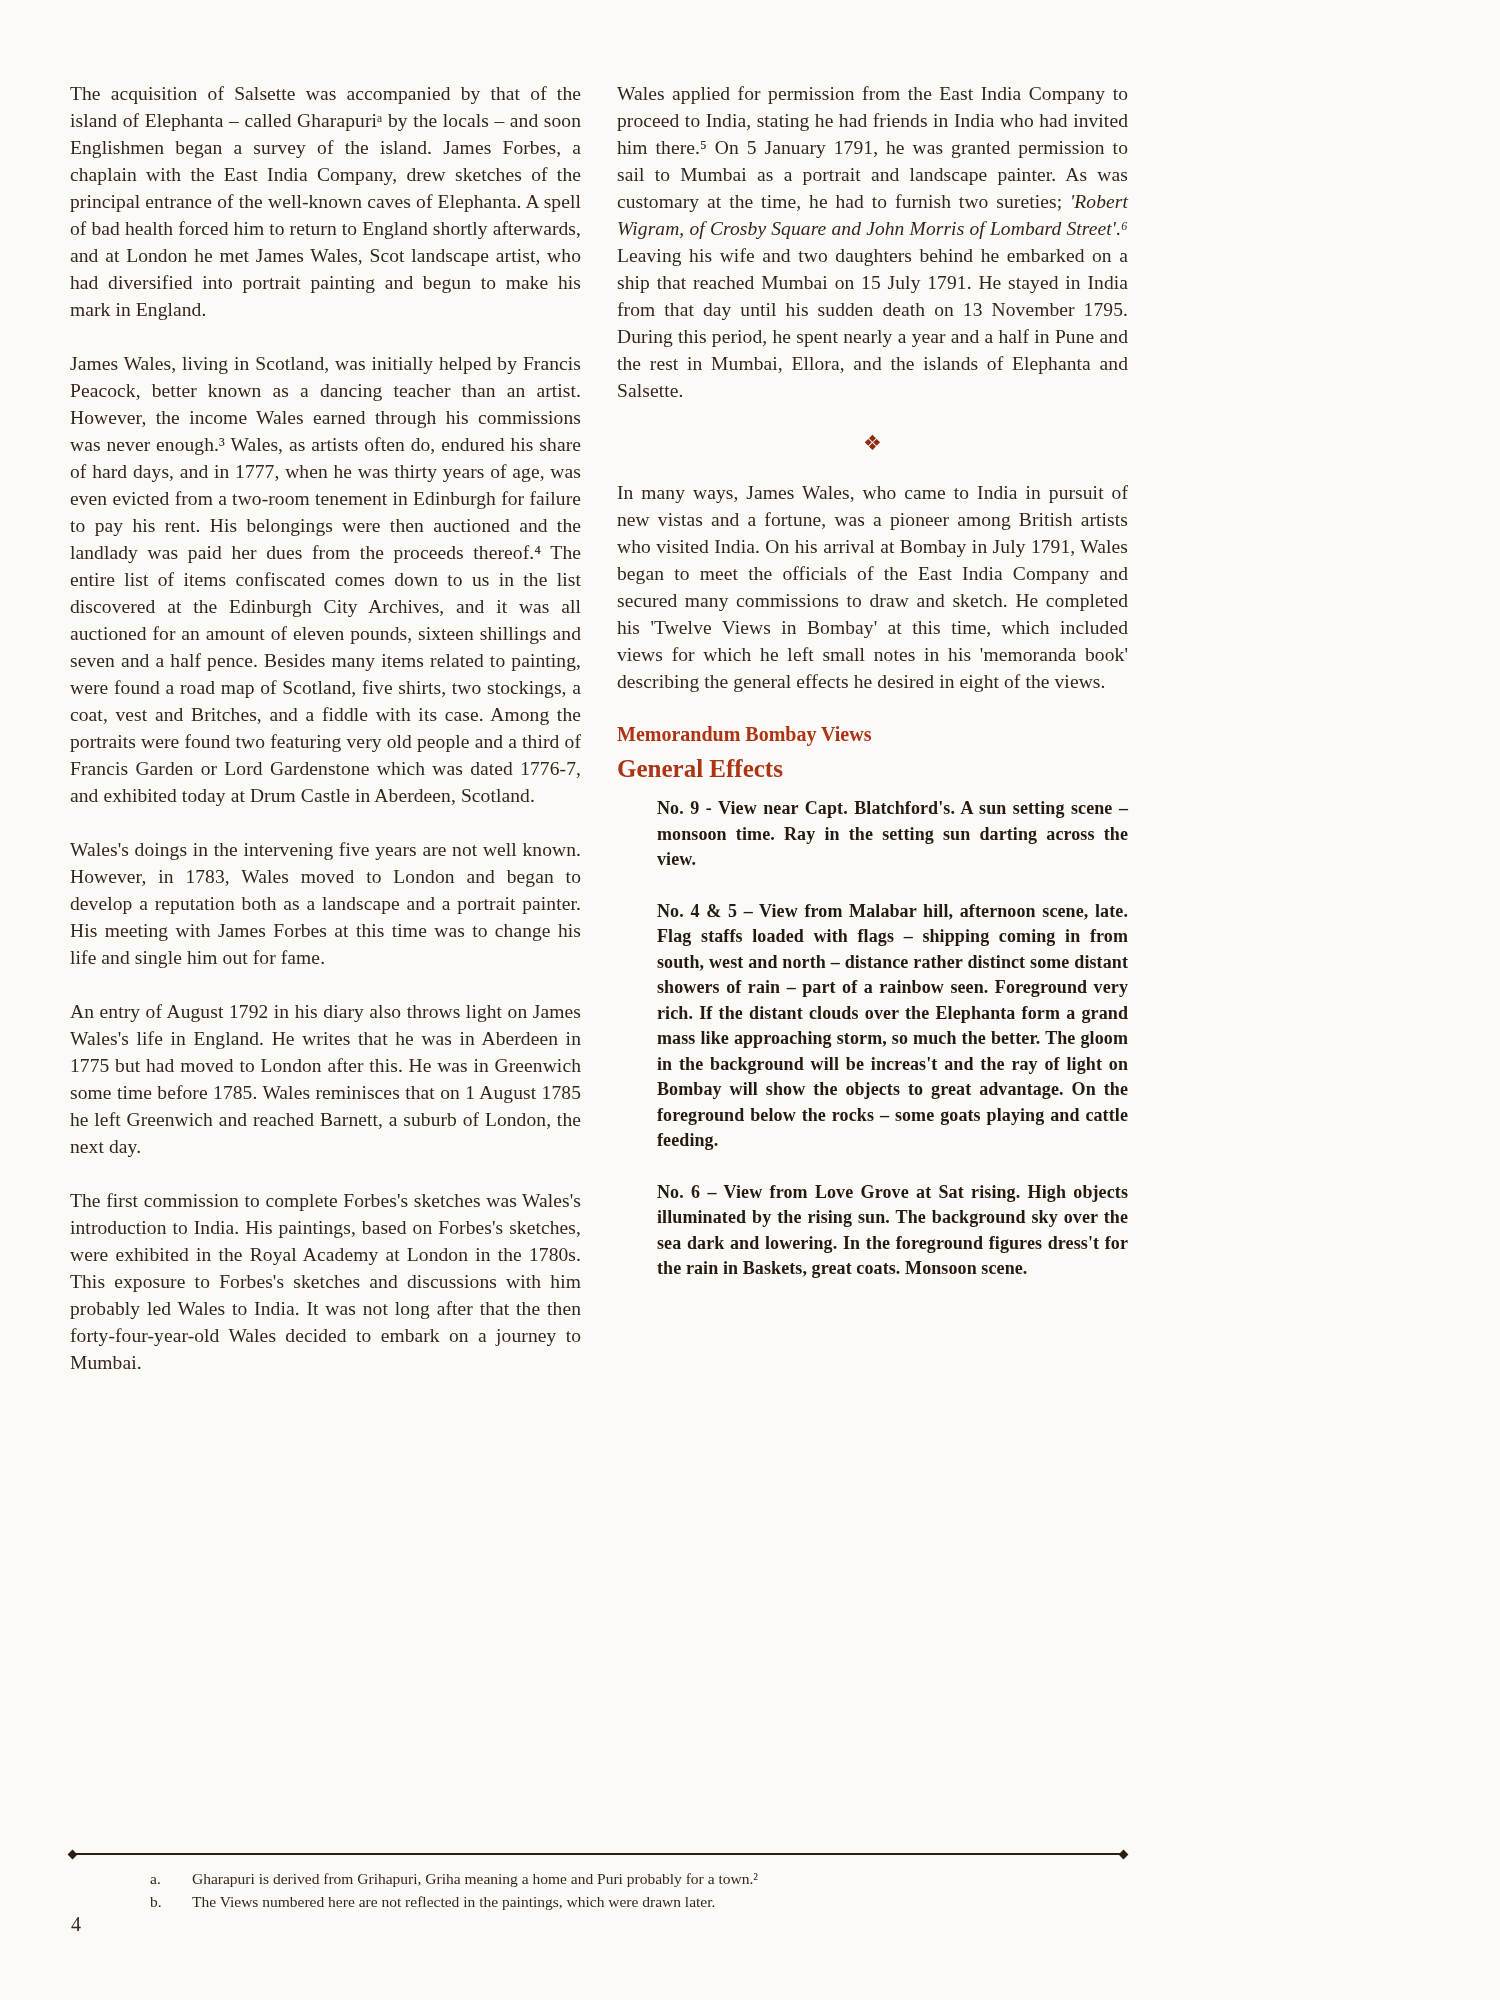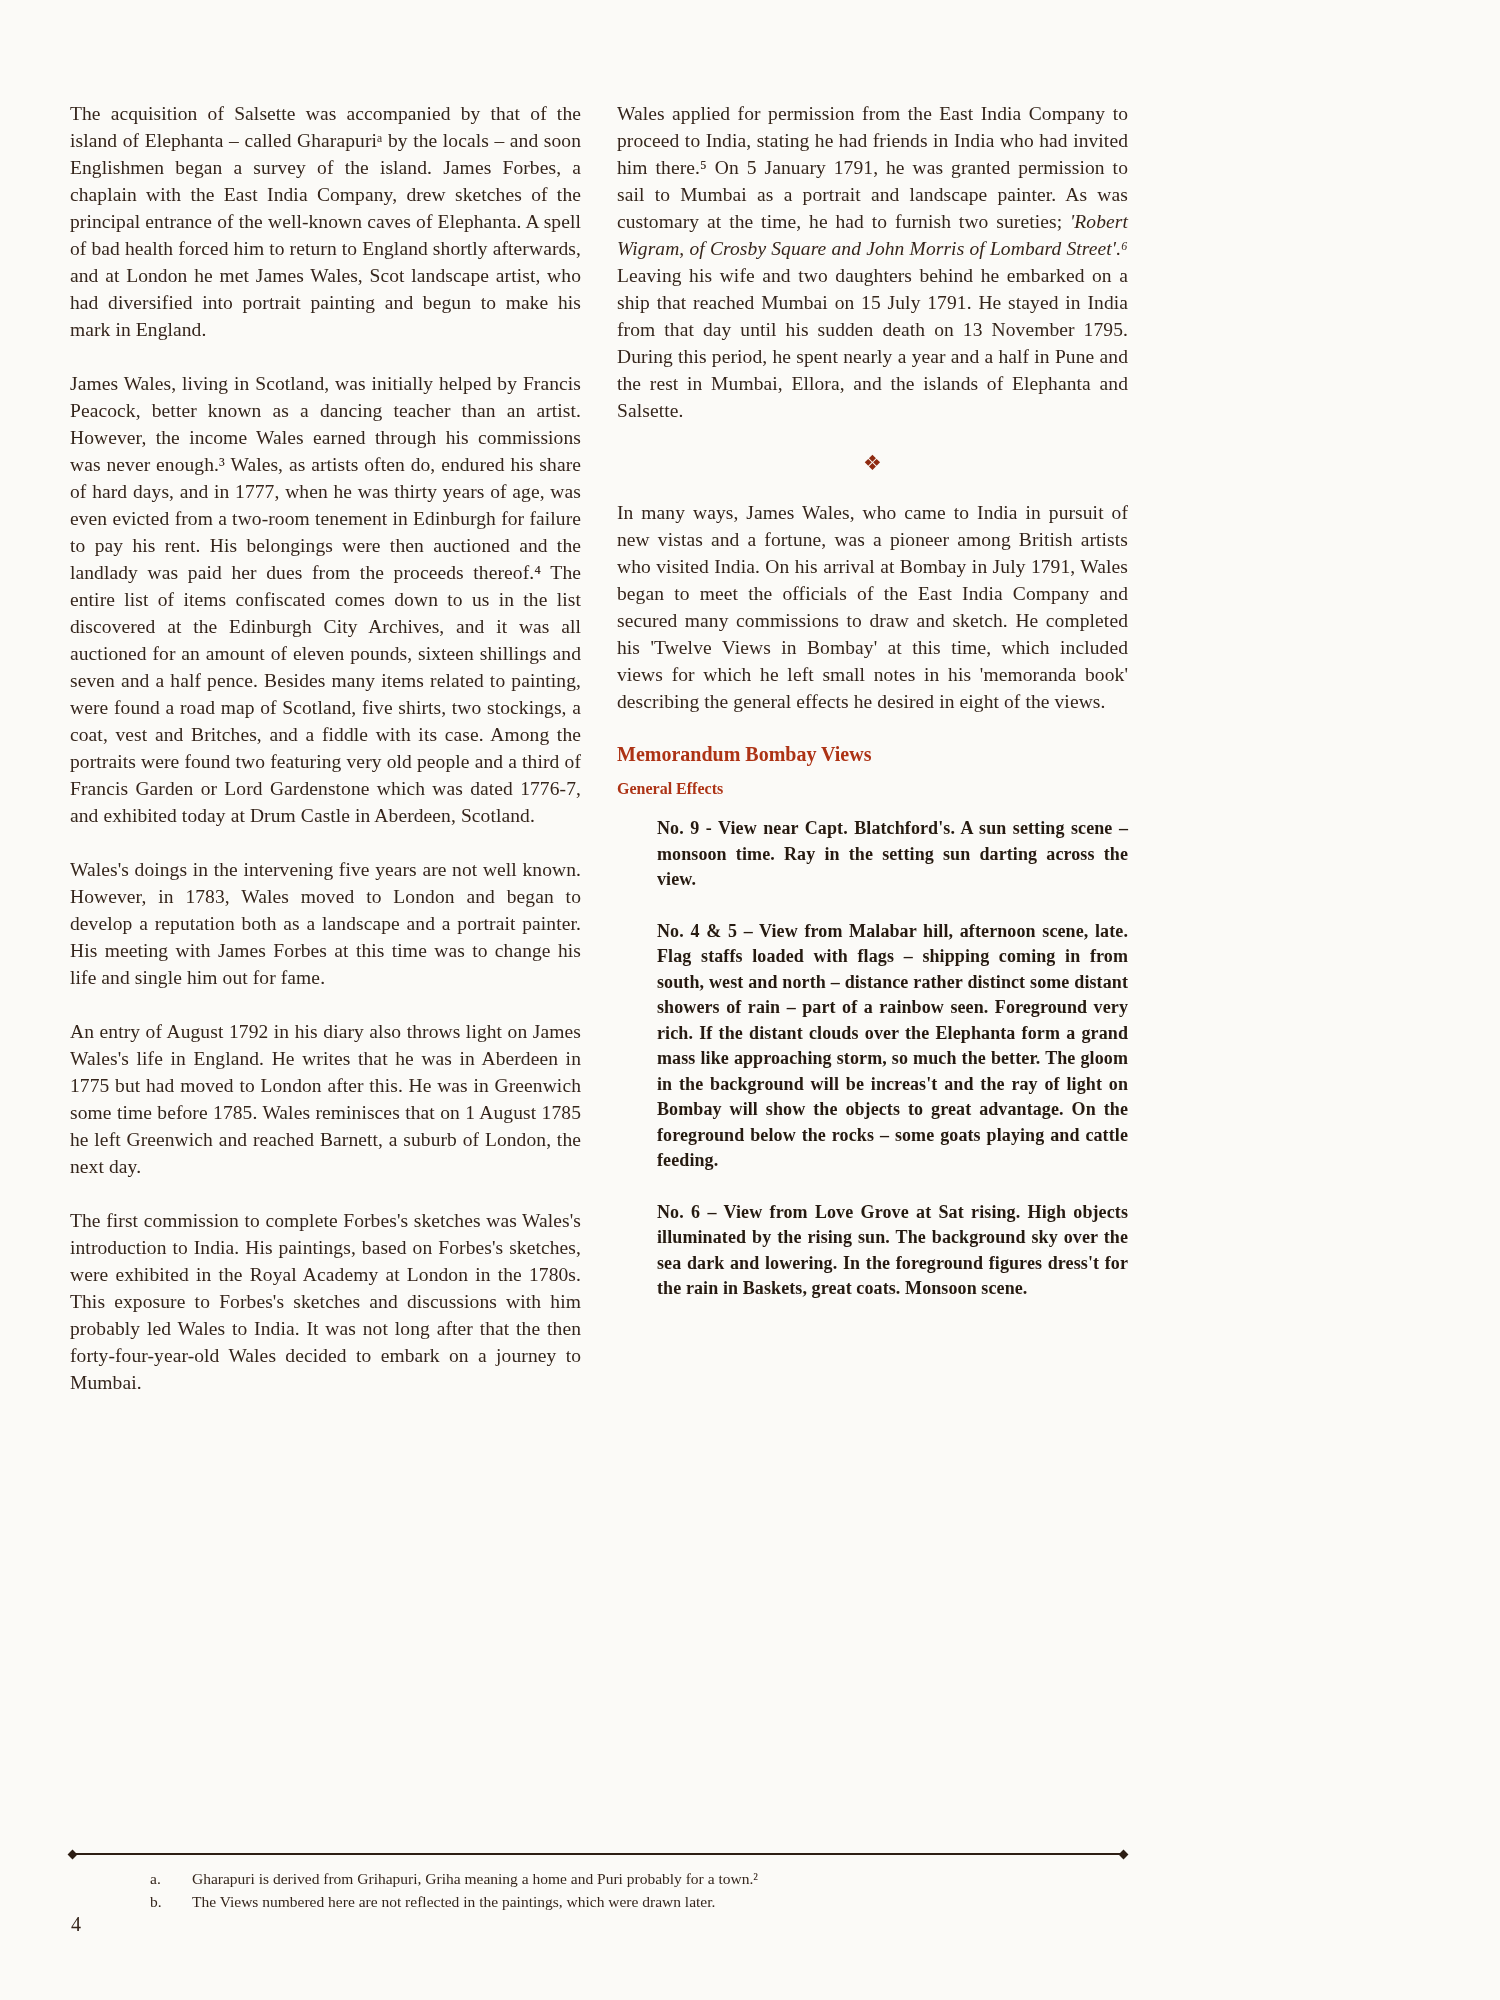--- a/index.html
+++ b/index.html
@@ -12,21 +12,21 @@
     width: 1500px;
     height: 2000px;
     background: #fbfaf7;
     font-family: "Liberation Serif", serif;
     color: #35251b;
     overflow: hidden;
   }
   .content {
     position: absolute;
     left: 70px;
-    top: 100px;
+    top: 80px;
     width: 1058px;
     display: flex;
     gap: 36px;
   }
   .col { width: 511px; }
   .col p {
     margin: 0 0 27px 0;
     font-size: 19.5px;
     line-height: 27px;
     text-align: justify;
@@ -41,21 +41,21 @@
     line-height: 24px;
   }
   h3.section-heading {
     font-size: 20px;
     line-height: 24px;
     color: #ad3315;
     font-weight: 700;
     margin: 14px 0 12px 0;
   }
   h4.section-subheading {
-    font-size: 16px;
+    font-size: 25px;
     line-height: 22px;
     color: #ad3315;
     font-weight: 700;
     margin: 0 0 16px 0;
   }
   .memo-item {
     margin: 0 0 26px 40px !important;
     font-size: 18px !important;
     line-height: 25.5px !important;
     font-weight: 700;

